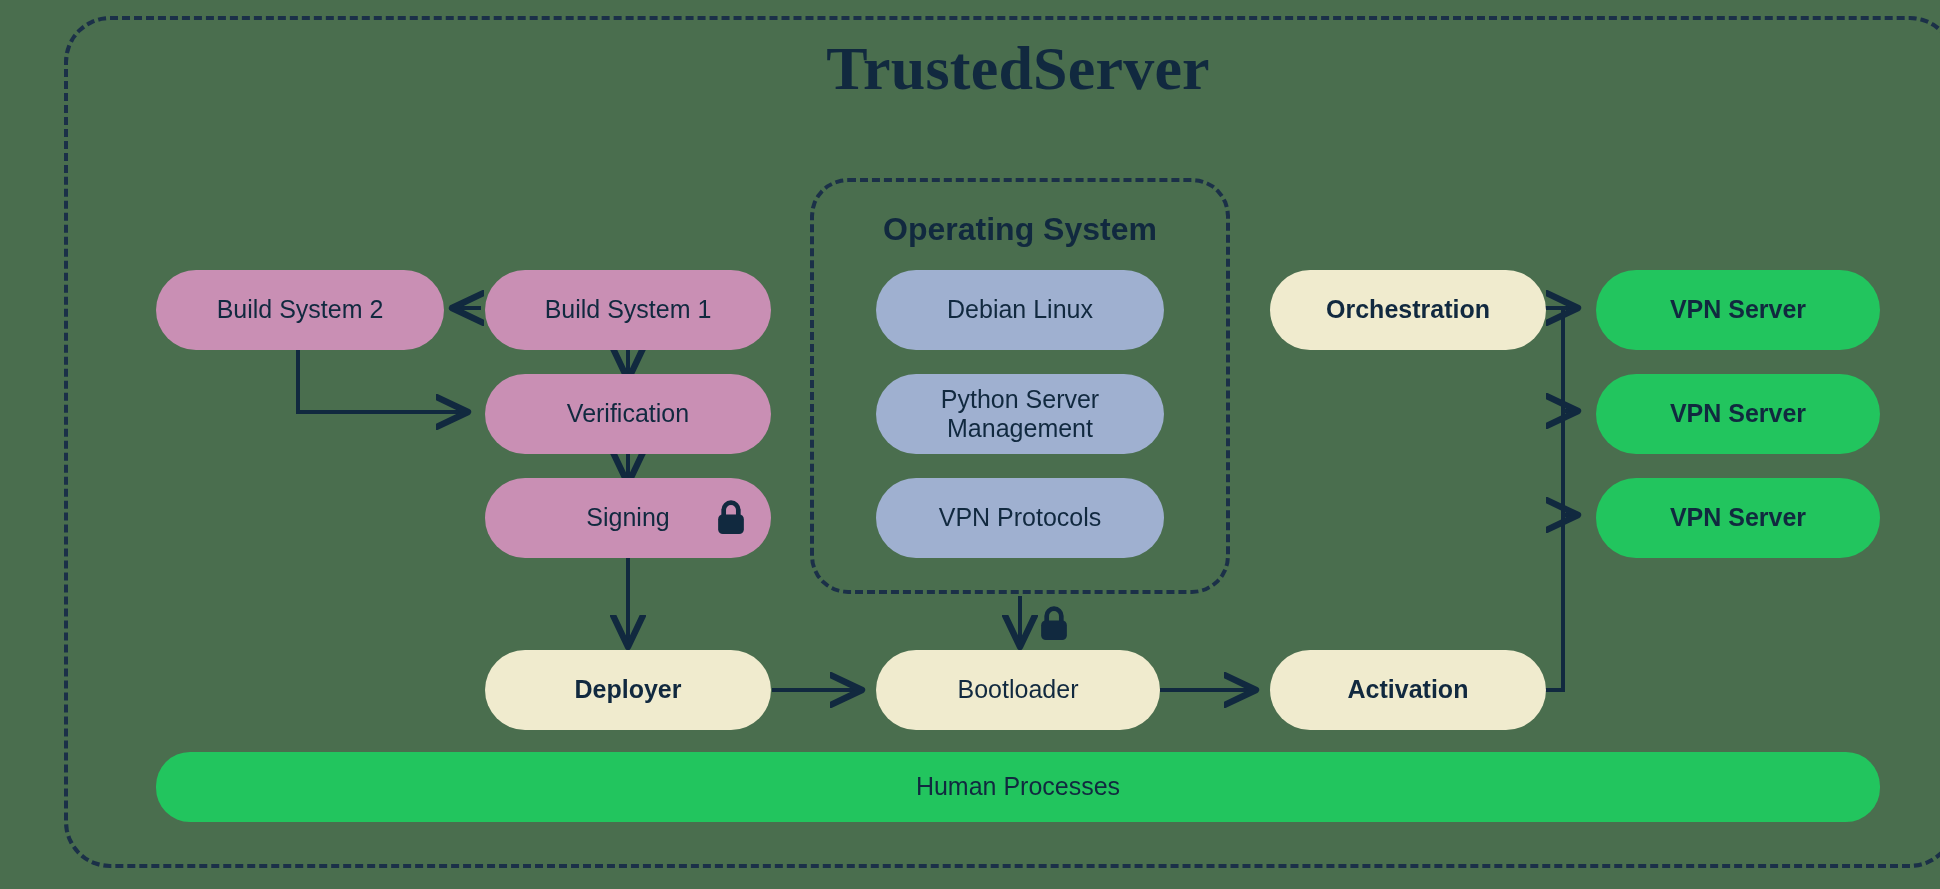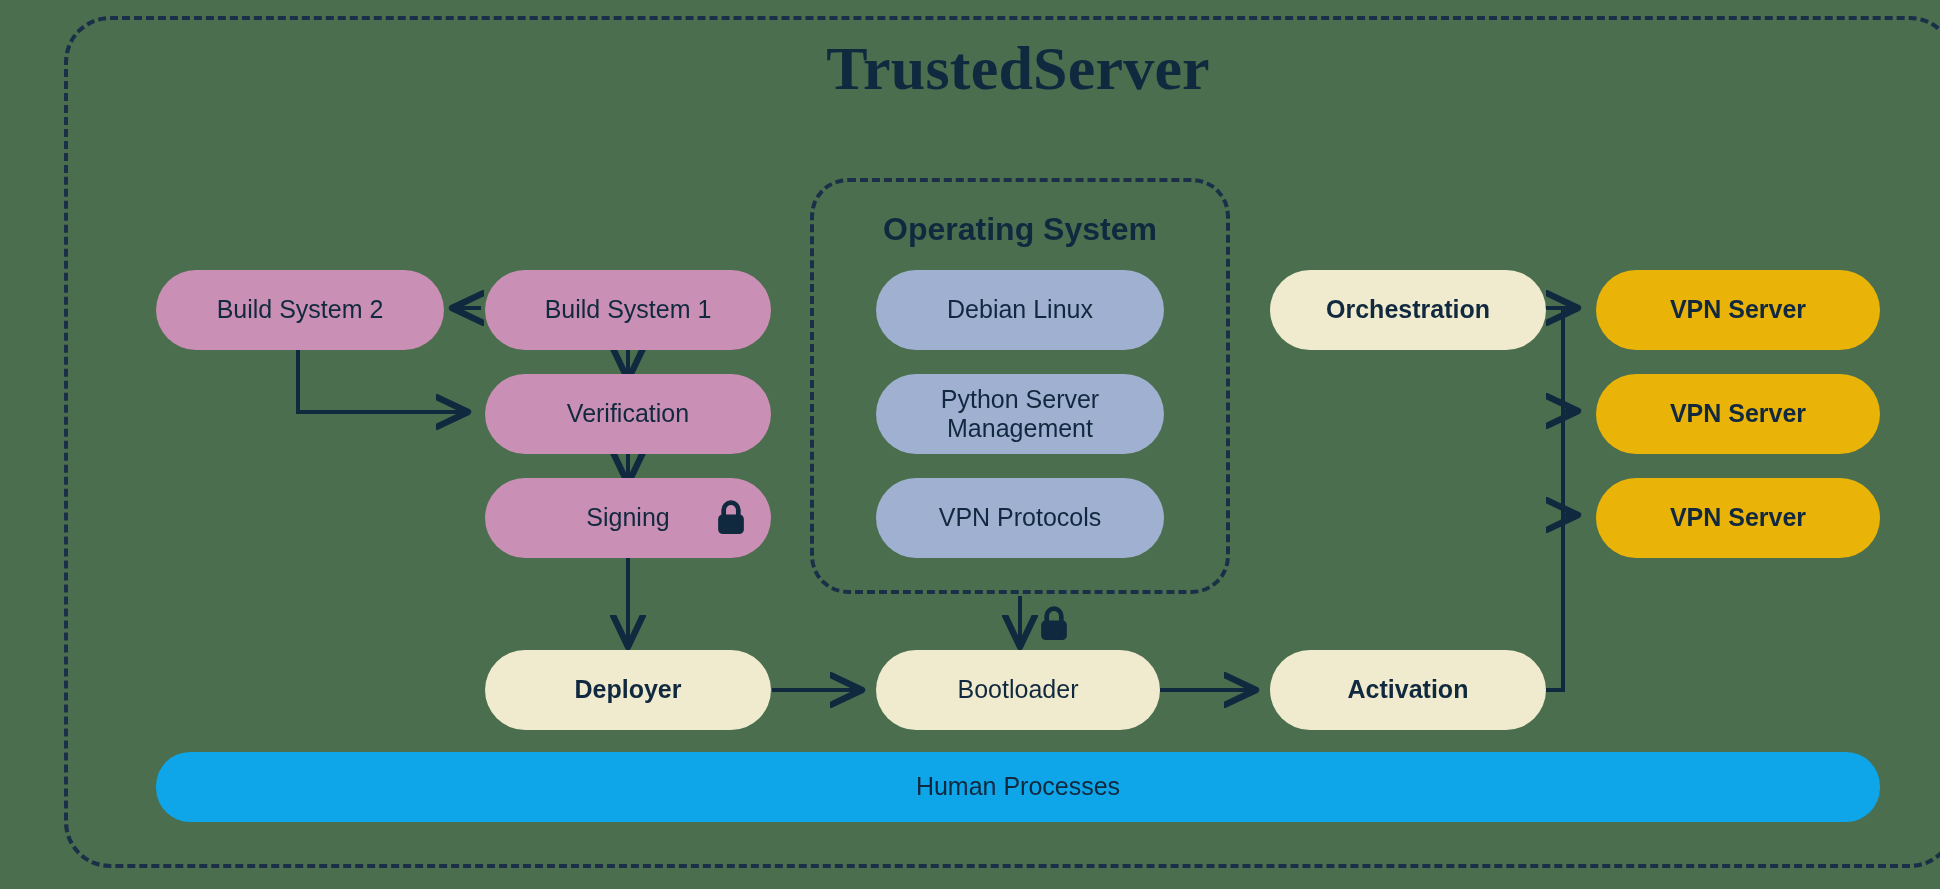--- a/index.html
+++ b/index.html
@@ -57,22 +57,22 @@
     color: #11293f;
     font-weight: bold;
     font-size: 25px;
     line-height: 1.18;
     padding: 4px 14px;
   }
   .node.regular { font-weight: normal; }
   .pink   { background: #c98fb4; }
   .blue   { background: #9fb0d0; }
   .cream  { background: #f0ebce; }
-  .teal   { background: #eab308; }
-  .seagreen { background: #0ea5e9; }
+  .teal   { background: #22c55e; }
+  .seagreen { background: #22c55e; }
 
   
   #os-group {
     position: absolute;
     left: 762px;
     top: 178px;
     width: 420px;
     height: 416px;
     border: 4px dashed #1b3048;
     border-radius: 38px;

